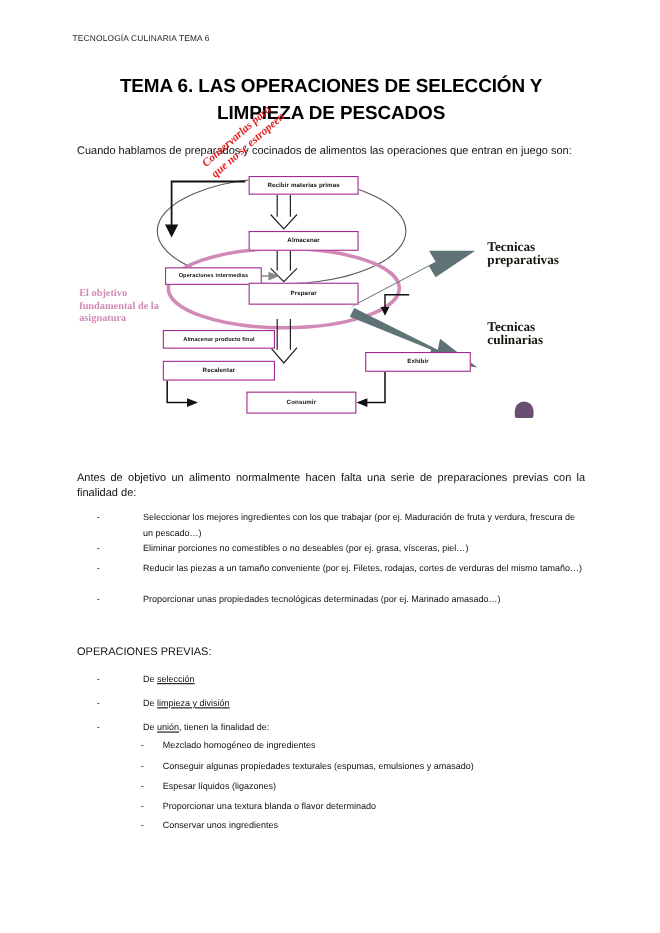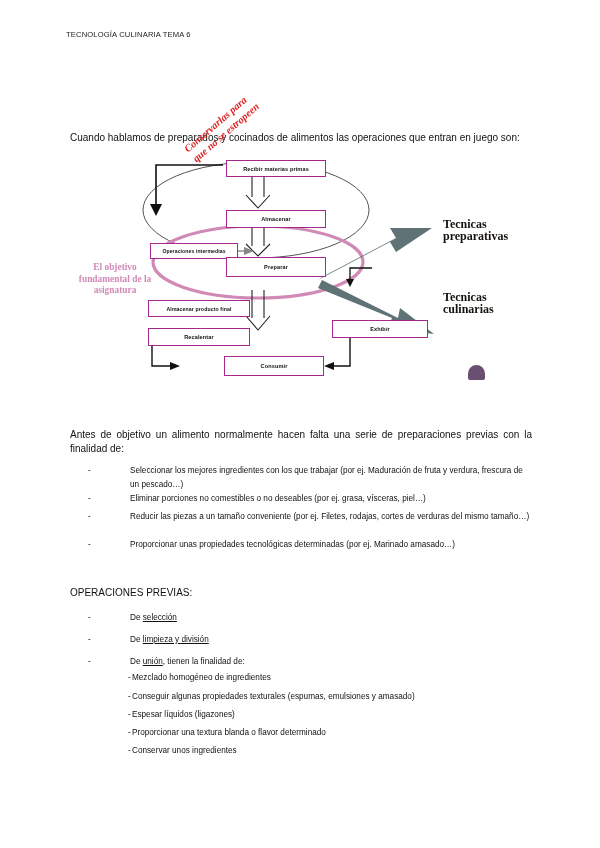--- a/index.html
+++ b/index.html
@@ -80,21 +80,21 @@
     top: 0;
     width: 10px;
   }
   .li .txt {
     display: block;
     margin-left: 42px;
     text-align: left;
   }
   .li.l1 { left: 88px; width: 444px; }
   .li.l2 { left: 128px; width: 404px; }
-  .li.l2 .txt { margin-left: 4px; }
+  .li.l2 .txt { margin-left: 20px; }
   .u { text-decoration: underline; }
 
   
   .page-num {
     position: absolute;
     left: 484px;
     top: 794px;
     font-size: 8.4px;
   }
 
@@ -126,21 +126,21 @@
   .obj-label {
     position: absolute;
     left: 12px;
     top: 112px;
     width: 86px;
     font-family: "Liberation Serif", serif;
     font-weight: bold;
     font-size: 9.4px;
     line-height: 11.6px;
     color: #d18ab6;
-    text-align: center;
+    text-align: left;
   }
 
   .tech-label {
     position: absolute;
     font-family: "Liberation Serif", serif;
     font-weight: bold;
     font-size: 12px;
     line-height: 12px;
     color: #15120c;
   }
@@ -173,20 +173,24 @@
     border-radius: 9px 9px 2px 2px;
   }
 </style>
 </head>
 <body>
 
 <div id="page">
 
   <div class="doc-header">TECNOLOGÍA CULINARIA TEMA 6</div>
 
+  <div class="doc-title">
+    <div>TEMA 6. LAS OPERACIONES DE SELECCIÓN Y</div>
+    <div>LIMPIEZA DE PESCADOS</div>
+  </div>
 
   <div class="para intro">Cuando hablamos de preparados y cocinados de alimentos las operaciones que entran en juego son:</div>
 
   <div id="diagram">
 
     <svg width="470" height="248" viewBox="0 0 470 248">
 
       <ellipse cx="196" cy="60" rx="113" ry="48" fill="none" stroke="#555" stroke-width="1"></ellipse>
 
       <ellipse cx="198" cy="112" rx="105" ry="36" fill="none" stroke="#d18ab6" stroke-width="3.2"></ellipse>

